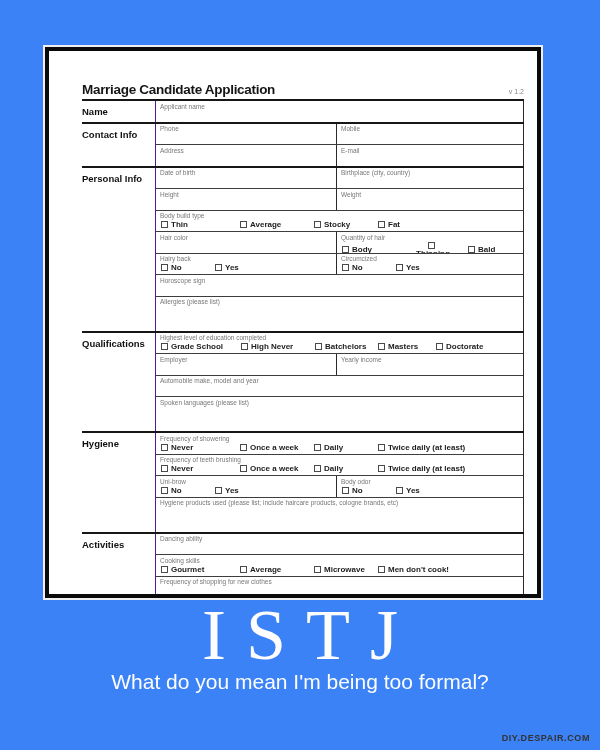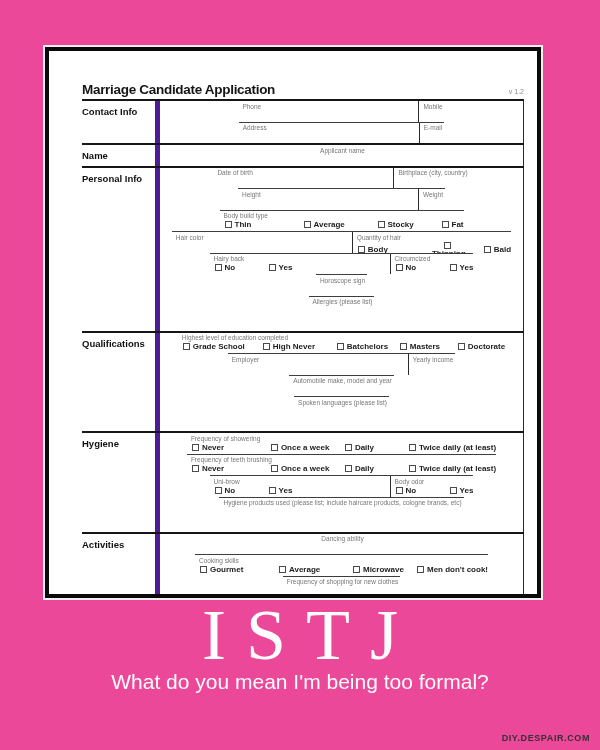--- a/index.html
+++ b/index.html
@@ -1,35 +1,35 @@
 <!DOCTYPE html>
 <html><head>
 <meta charset="utf-8">
 <style>
   html,body{margin:0;padding:0;background:#000;}
-  #poster{position:relative;width:600px;height:750px;background:#ec4899;overflow:hidden;
+  #poster{position:relative;width:600px;height:750px;background:#3b82f6;overflow:hidden;
           font-family:"Liberation Sans",sans-serif;}
 
   
   #frame{position:absolute;left:45px;top:47px;width:488px;height:543px;background:#fff;
          border:4px solid #0a0a0a;box-shadow:0 0 0 2px #efefef;overflow:hidden;}
 
   
   .form-header{height:48px;display:flex;align-items:flex-end;justify-content:space-between;
                padding:0 13px 2px 33px;box-sizing:border-box;}
   .form-title{font-size:13.5px;font-weight:bold;color:#151515;letter-spacing:-0.3px;}
   .form-version{font-size:7px;color:#888;padding-bottom:2px;}
 
   
   #form-table{width:442px;margin-left:33px;border-bottom:1px solid #222;}
   .section{display:flex;border-top:2px solid #161616;}
   .sec-label{width:73px;flex:0 0 73px;font-size:9.5px;font-weight:bold;color:#111;
              padding-top:5px;box-sizing:border-box;}
-  .sec-rows{flex:1;display:flex;flex-direction:column;border-left:5px solid #4c1d95;
-            border-right:1px solid #2a2a2a;align-items:center;}
+  .sec-rows{flex:1;display:flex;flex-direction:column;border-left:1px solid #4c1d95;
+            border-right:1px solid #2a2a2a;}
   .row{display:flex;height:20.5px;overflow:hidden;}
   .row.tall{height:34px;}
   .row + .row{border-top:1px solid #3d3d3d;}
   .cell{flex:1;overflow:hidden;}
   .cell + .cell{border-left:1px solid #2a2a2a;}
   .cell-left{flex:0 0 180px;width:180px;}
   .cell-label{font-size:6.5px;color:#777;padding:1.5px 2px 0 4px;line-height:1.15;
               white-space:nowrap;}
   .opts{display:flex;align-items:center;padding-left:5px;margin-top:1px;}
   .opt{display:flex;align-items:center;flex:0 0 auto;}
@@ -50,46 +50,46 @@
 <body>
 
 <div id="poster">
   <div id="frame">
     <div class="form-header">
       <div class="form-title">Marriage Candidate Application</div>
       <div class="form-version">v 1.2</div>
     </div>
     <div id="form-table">
         <div class="section">
+          <div class="sec-label">Name</div>
+          <div class="sec-rows">
+            <div class="row">
+              <div class="cell">
+                <div class="cell-label">Applicant name</div>
+              </div>
+            </div>
+          </div>
+        </div>
+        <div class="section">
           <div class="sec-label">Contact Info</div>
           <div class="sec-rows">
             <div class="row">
               <div class="cell cell-left">
                 <div class="cell-label">Phone</div>
               </div>
               <div class="cell">
                 <div class="cell-label">Mobile</div>
               </div>
             </div>
             <div class="row">
               <div class="cell cell-left">
                 <div class="cell-label">Address</div>
               </div>
               <div class="cell">
                 <div class="cell-label">E-mail</div>
-              </div>
-            </div>
-          </div>
-        </div>
-        <div class="section">
-          <div class="sec-label">Name</div>
-          <div class="sec-rows">
-            <div class="row">
-              <div class="cell">
-                <div class="cell-label">Applicant name</div>
               </div>
             </div>
           </div>
         </div>
         <div class="section">
           <div class="sec-label">Personal Info</div>
           <div class="sec-rows">
             <div class="row">
               <div class="cell cell-left">
                 <div class="cell-label">Date of birth</div>

